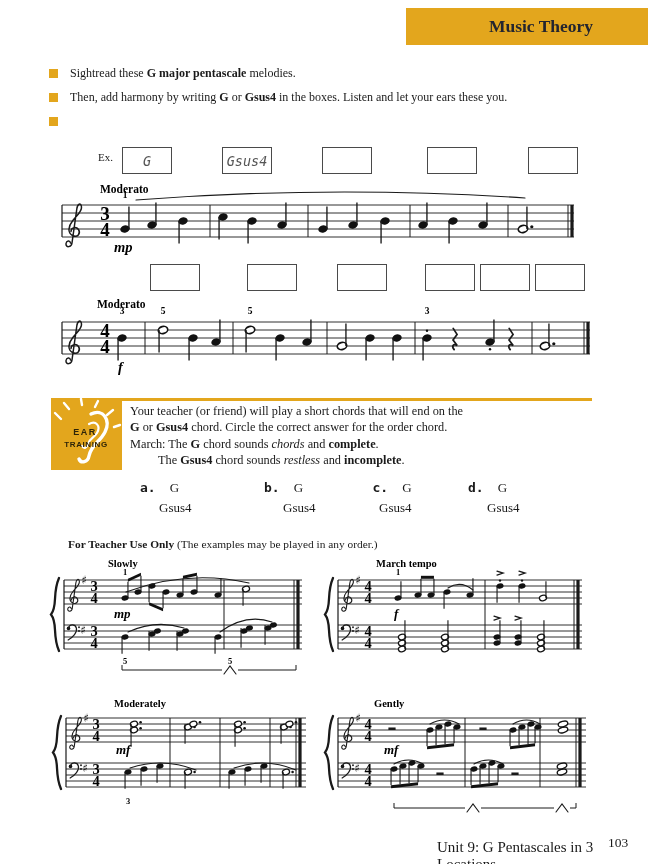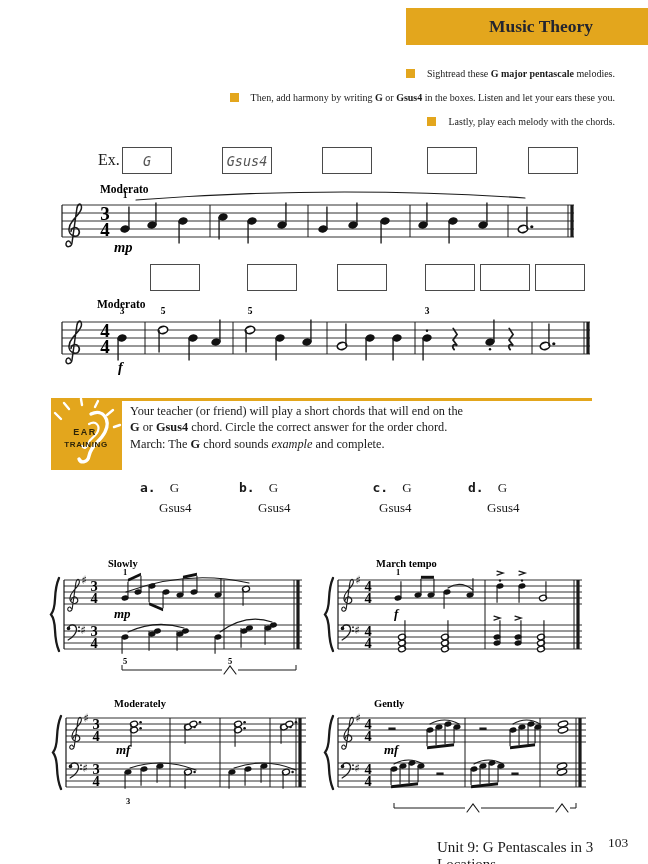--- a/index.html
+++ b/index.html
@@ -2,23 +2,23 @@
 <html><head>
 <meta charset="utf-8">
 <style>
   html,body{margin:0;padding:0;background:#e8e8e8;}
   .page{position:relative;width:648px;height:864px;background:#ffffff;overflow:hidden;
         font-family:"Liberation Serif",serif;color:#1a1a1a;}
   .header-band{position:absolute;left:406px;top:8px;width:270px;height:37px;background:#e3a61d;
         display:flex;align-items:center;justify-content:center;}
   .header-band span{font-weight:bold;font-size:17.5px;color:#23252f;}
   .bullets{position:absolute;left:49px;top:66px;width:566px;}
-  .bullet-row{display:flex;align-items:flex-start;margin-bottom:8.5px;font-size:10px;line-height:15.5px;justify-content:flex-end;}
+  .bullet-row{display:flex;align-items:flex-start;margin-bottom:8.5px;font-size:12px;line-height:15.5px;}
   .bullet-sq{width:9px;height:9px;background:#e3a61d;margin:3px 12px 0 0;flex:none;}
-  .ex-label{position:absolute;left:98px;top:151px;font-size:16px;}
+  .ex-label{position:absolute;left:98px;top:151px;font-size:11px;}
   .chord-box{position:absolute;width:50px;height:27px;border:1.3px solid #4a4a4a;
         display:flex;align-items:center;justify-content:center;box-sizing:border-box;}
   .hand{font-family:"DejaVu Sans Mono",monospace;font-style:italic;color:#555;font-size:13.5px;}
   .ear-rule{position:absolute;left:122px;top:398px;width:470px;height:2.6px;background:#e3a61d;}
   .ear-badge{position:absolute;left:51px;top:398px;}
   .badge-t{fill:#2e2408;font:700 9px "Liberation Sans",sans-serif;letter-spacing:1.5px;text-anchor:middle;}
   .badge-t2{fill:#2e2408;font:700 8px "Liberation Sans",sans-serif;letter-spacing:0.6px;text-anchor:middle;}
   .ear-text{position:absolute;left:130px;top:403px;width:474px;font-size:12.3px;line-height:16.4px;}
   .choices{position:absolute;left:0;top:478px;width:648px;height:46px;}
   .choice{position:absolute;top:0;}
@@ -52,21 +52,20 @@
       <div class="bullet-row">
         <span class="bullet-sq"></span>
         <span><span>Sightread these </span><span style="font-weight: bold;">G major pentascale</span><span> melodies.</span></span>
       </div>
       <div class="bullet-row">
         <span class="bullet-sq"></span>
         <span><span>Then, add harmony by writing </span><span style="font-weight: bold;">G</span><span> or </span><span style="font-weight: bold;">Gsus4</span><span> in the boxes. Listen and let your ears these you.</span></span>
       </div>
       <div class="bullet-row">
         <span class="bullet-sq"></span>
-        <span><span>Lastly, play each melody with the chords.</span></span>
       </div>
     </div>
 
   <span class="ex-label">Ex.</span>
 
   <div class="ear-rule"></div>
 
   <svg class="ear-badge" width="71" height="72" viewBox="0 0 71 72">
     <rect width="71" height="72" fill="#e3a61d"></rect>
     <g stroke="#ffffff" stroke-width="2.4" stroke-linecap="round">
@@ -82,30 +81,34 @@
       <path d="M 38,26 C 45,22 50,28 46,35 C 43,40 38,41 37,46" stroke-width="2.2"></path>
       <path d="M 37,46 C 36,50 33,51 31,48" stroke-width="2.2"></path>
     </g>
     <text x="34" y="37" class="badge-t">EAR</text>
     <text x="35" y="49" class="badge-t2">TRAINING</text>
   </svg>
 
   <div class="ear-text" id="earText">
       <div style="padding-left: 0px;"><span>Your teacher (or friend) will play a short chords that will end on the</span></div>
       <div style="padding-left: 0px;"><span style="font-weight: bold;">G</span><span> or </span><span style="font-weight: bold;">Gsus4</span><span> chord. Circle the correct answer for the order chord.</span></div>
-      <div style="padding-left: 0px;"><span>March: The </span><span style="font-weight: bold;">G</span><span> chord sounds </span><span style="font-style: italic;">example</span><span> and </span><span style="font-weight: normal; margin-top: 28px;">complete</span><span>.</span></div>
+      <div style="padding-left: 0px;"><span>March: The </span><span style="font-weight: bold;">G</span><span> chord sounds </span><span style="font-style: italic;">chords</span><span> and </span><span style="font-weight: bold; margin-top: 28px;">complete</span><span>.</span></div>
+      <div style="padding-left: 28px;"><span>The </span><span style="font-weight: bold;">Gsus4</span><span> chord sounds </span><span style="font-style: italic;">restless</span><span> and </span><span style="font-weight: bold;">incomplete</span><span>.</span></div>
     </div>
 
   <div class="choices" id="choices">
       <div class="choice" style="left: 140px;"><span class="choice-letter">a.</span><span class="choice-top">G</span><div class="choice-bottom">Gsus4</div></div>
-      <div class="choice" style="left: 239px;"><span class="choice-letter">b.</span><span class="choice-top">G</span><div class="choice-bottom">Gsus4</div></div>
+      <div class="choice" style="left: 264px;"><span class="choice-letter">b.</span><span class="choice-top">G</span><div class="choice-bottom">Gsus4</div></div>
       <div class="choice" style="left: 360px; text-align: right;"><span class="choice-letter">c.</span><span class="choice-top">G</span><div class="choice-bottom">Gsus4</div></div>
       <div class="choice" style="left: 468px;"><span class="choice-letter">d.</span><span class="choice-top">G</span><div class="choice-bottom">Gsus4</div></div>
     </div>
 
+  <div class="teacher-heading">
+    <b>For Teacher Use Only</b><span> (The examples may be played in any order.)</span>
+  </div>
 
   <div class="footer-unit">Unit 9: G Pentascales in 3 Locations</div>
   <div class="footer-page">103</div>
 
 <div class="chord-box" style="left: 122px; top: 147px;">
       <span class="hand">G</span>
     </div>
     <div class="chord-box" style="left: 222px; top: 147px;">
       <span class="hand">Gsus4</span>
     </div>

